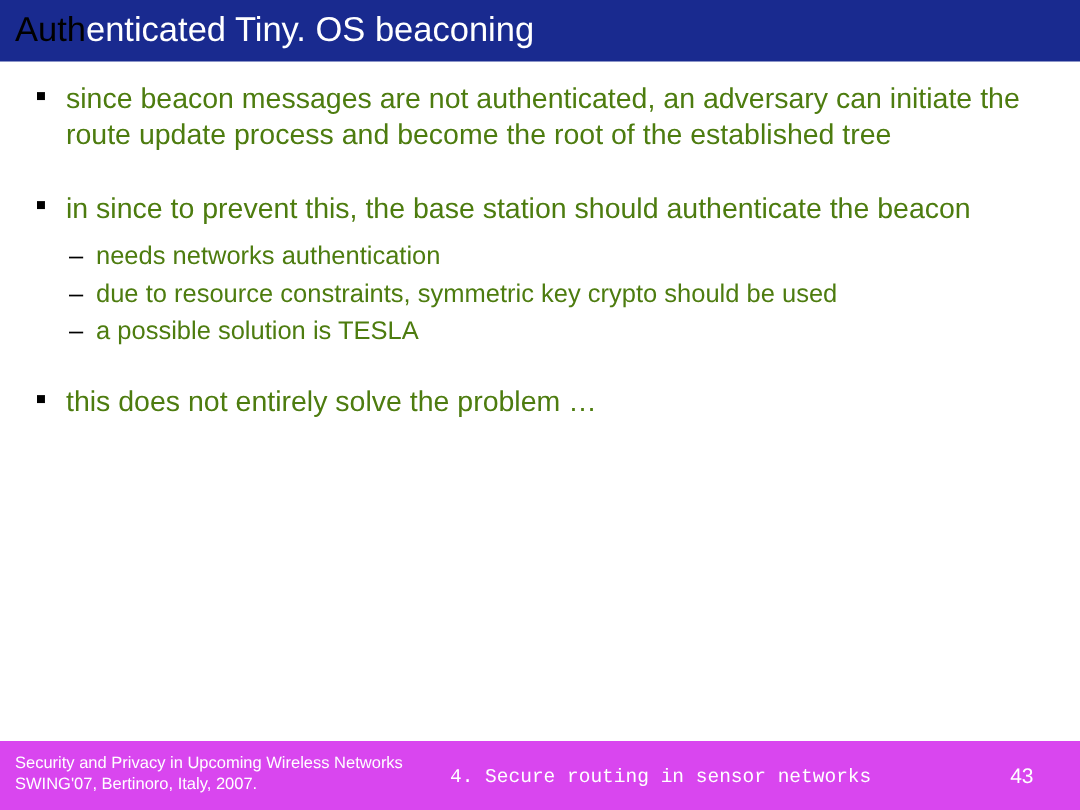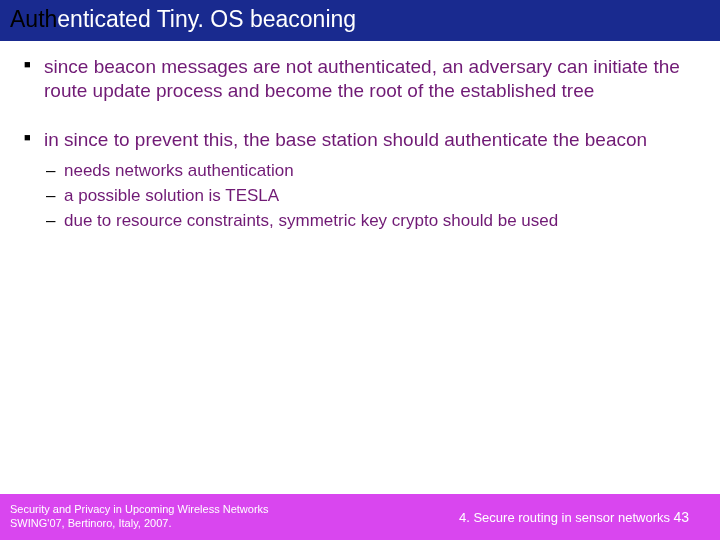--- a/index.html
+++ b/index.html
@@ -1,51 +1,54 @@
 <!DOCTYPE html>
 <html><head>
 <meta charset="utf-8">
 <style>
   * { margin: 0; padding: 0; box-sizing: border-box; }
   html, body { width: 720px; height: 540px; font-family: Verdana, Arial, sans-serif; background: #fff; overflow: hidden; }
   .slide { width: 720px; height: 540px; position: relative; display: flex; flex-direction: column; }
   .title-bar { background: #192a8f; color: #fff; padding: 6px 10px 8px 10px; font-size: 23px; font-weight: 400; }
   .title-bar .prefix { color: #000; }
-  .content { flex: 1; padding: 14px 22px 0 22px; color: #701a75; }
+  .content { flex: 1; padding: 14px 22px 0 22px; color: #4d7c0f; }
   ul.top { list-style: none; }
   ul.top > li { position: relative; padding-left: 22px; font-size: 19px; line-height: 1.28; margin-bottom: 24px; }
   ul.top > li::before { content: "■"; position: absolute; left: 2px; top: 2px; font-size: 11px; color: #000; }
   ul.sub { list-style: none; margin-top: 8px; }
   ul.sub > li { position: relative; padding-left: 20px; font-size: 17px; line-height: 1.35; margin-bottom: 2px; }
   ul.sub > li::before { content: "–"; position: absolute; left: 2px; top: 0; color: #000; }
   .footer { position: absolute; bottom: 0; left: 0; width: 720px; height: 46px; background: #d946ef; color: #fff; display: flex; align-items: center; font-size: 11px; }
   .footer .left { flex: 0 0 300px; padding: 6px 10px; line-height: 1.25; }
-  .footer .center { flex: 1; text-align: right; font-size: 13px; }
+  .footer .center { flex: 1; text-align: left; font-size: 13px; font-family: Liberation Mono, monospace; }
   .footer .right { flex: 0 0 50px; text-align: right; padding-right: 31px; font-size: 14px; }
 </style>
 </head>
 <body>
 
 <div class="slide">
   <div class="title-bar">
     <span class="prefix">Auth</span><span>enticated Tiny. OS beaconing</span>
   </div>
 
   <div class="content">
     <ul class="top">
       <li>
         <span>since beacon messages are not authenticated, an adversary can initiate the route update process and become the root of the established tree</span>
       </li>
       <li>
         <span>in since to prevent this, the base station should authenticate the beacon</span>
         <ul class="sub">
           <li><span>needs networks authentication</span></li>
+          <li><span>due to resource constraints, symmetric key crypto should be used</span></li>
           <li><span>a possible solution is TESLA</span></li>
-          <li><span>due to resource constraints, symmetric key crypto should be used</span></li>
         </ul>
+      </li>
+      <li>
+        <span>this does not entirely solve the problem …</span>
       </li>
     </ul>
   </div>
 
   <div class="footer">
     <div class="left">
       <div>Security and Privacy in Upcoming Wireless Networks</div>
       <div>SWING'07, Bertinoro, Italy, 2007.</div>
     </div>
     <div class="center">4. Secure routing in sensor networks</div>

